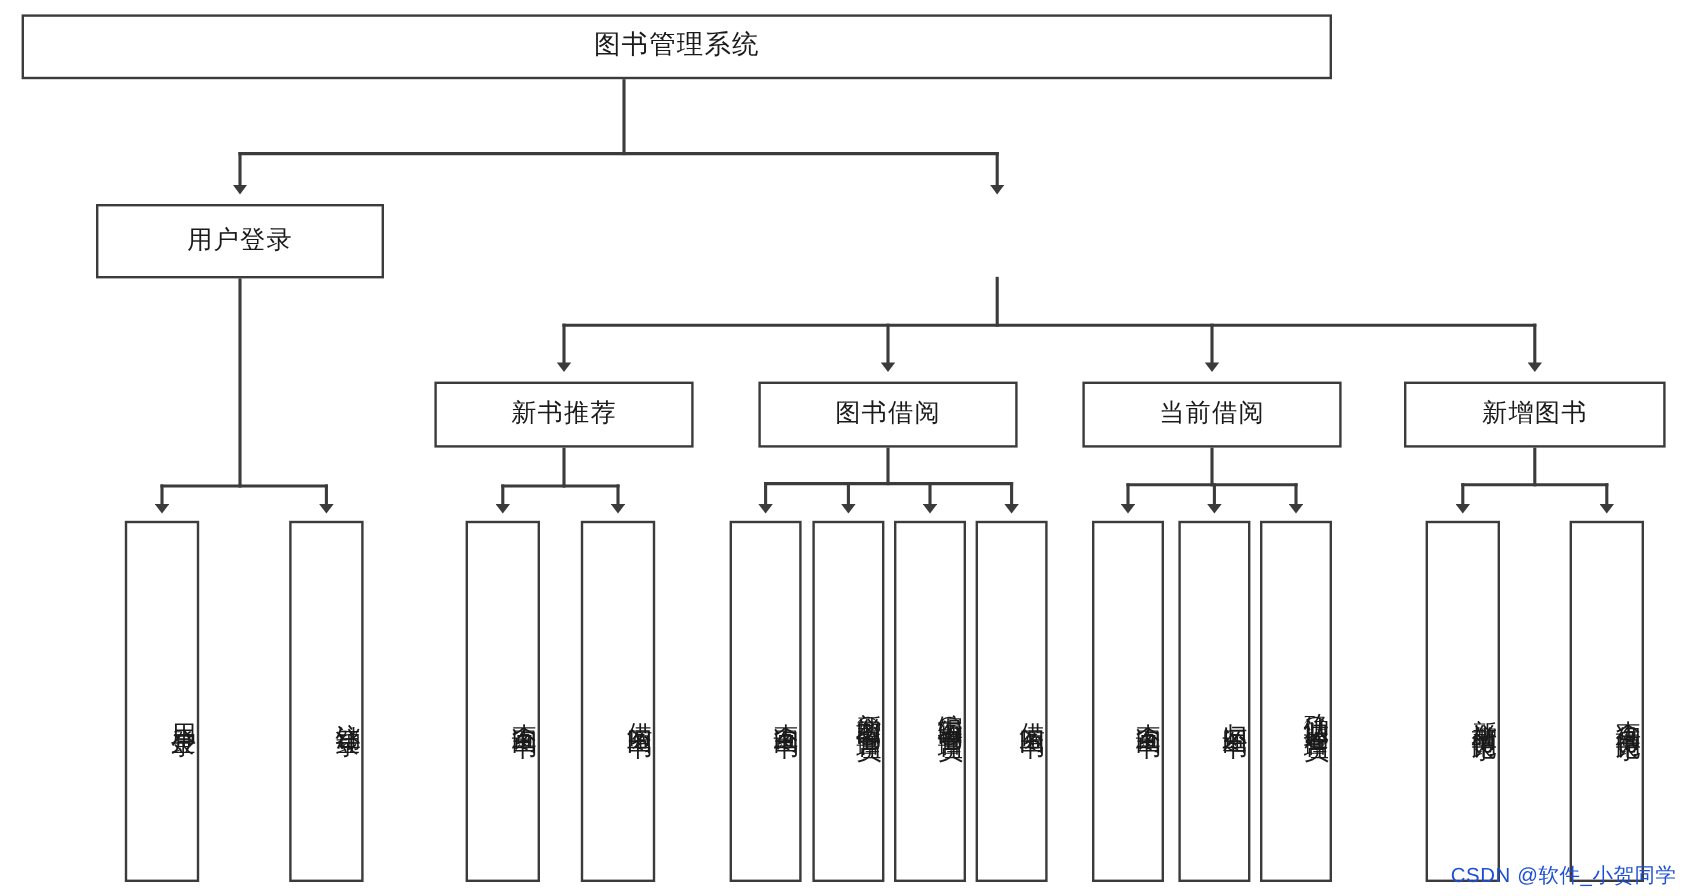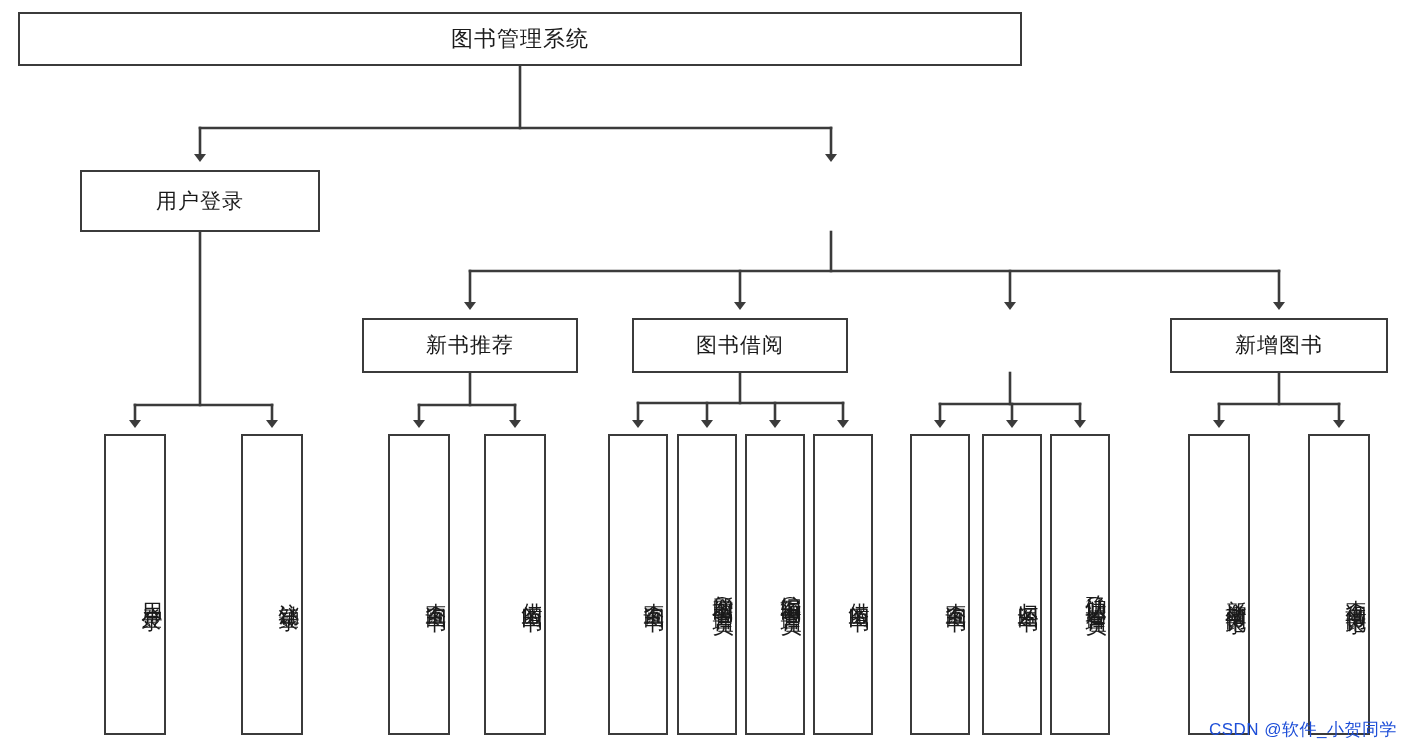--- a/index.html
+++ b/index.html
@@ -116,33 +116,36 @@
       <path d="M1012,404 L1012,422" marker-end="url(#arrow)"></path>
       <path d="M1080,404 L1080,422" marker-end="url(#arrow)"></path>
 
       <path d="M1279,373 L1279,404"></path>
       <path d="M1219,404 L1339,404"></path>
       <path d="M1219,404 L1219,422" marker-end="url(#arrow)"></path>
       <path d="M1339,404 L1339,422" marker-end="url(#arrow)"></path>
     </g>
   </svg>
 
-  <div class="node root horiz" id="node-root" style="left: 18px; top: 12px; width: 1004px; height: 54px;">
+  <div class="node root horiz" id="node-root" style="left: 18px; top: 12px; width: 1092px; height: 54px; font-family: Liberation Mono, monospace;">
       <span>图书管理系统</span>
     </div>
 
   <div class="node horiz" id="n-l2-0" style="left: 80px; top: 170px; width: 240px; height: 62px;">
       <span>用户登录</span>
     </div>
 
   <div class="node horiz" id="n-l3-1" style="left: 632px; top: 318px; width: 216px; height: 55px;">
       <span>图书借阅</span>
     </div>
   <div class="node horiz" id="n-l3-0" style="left: 362px; top: 318px; width: 216px; height: 55px;">
       <span>新书推荐</span>
+    </div>
+  <div class="node horiz" id="n-l3-2" style="left: 902px; top: 318px; width: 216px; height: 55px;">
+      <span>当前借阅</span>
     </div>
   <div class="node horiz" id="n-l3-3" style="left: 1170px; top: 318px; width: 218px; height: 55px;">
       <span>新增图书</span>
     </div>
 
   <div class="node leaf" id="n-lf-0" style="left: 104px; top: 434px; width: 62px; height: 301px;">
       <span class="vtext">用户登录</span>
     </div>
   <div class="node leaf" id="n-lf-1" style="left: 241px; top: 434px; width: 62px; height: 301px;">
       <span class="vtext">注销登录</span>

